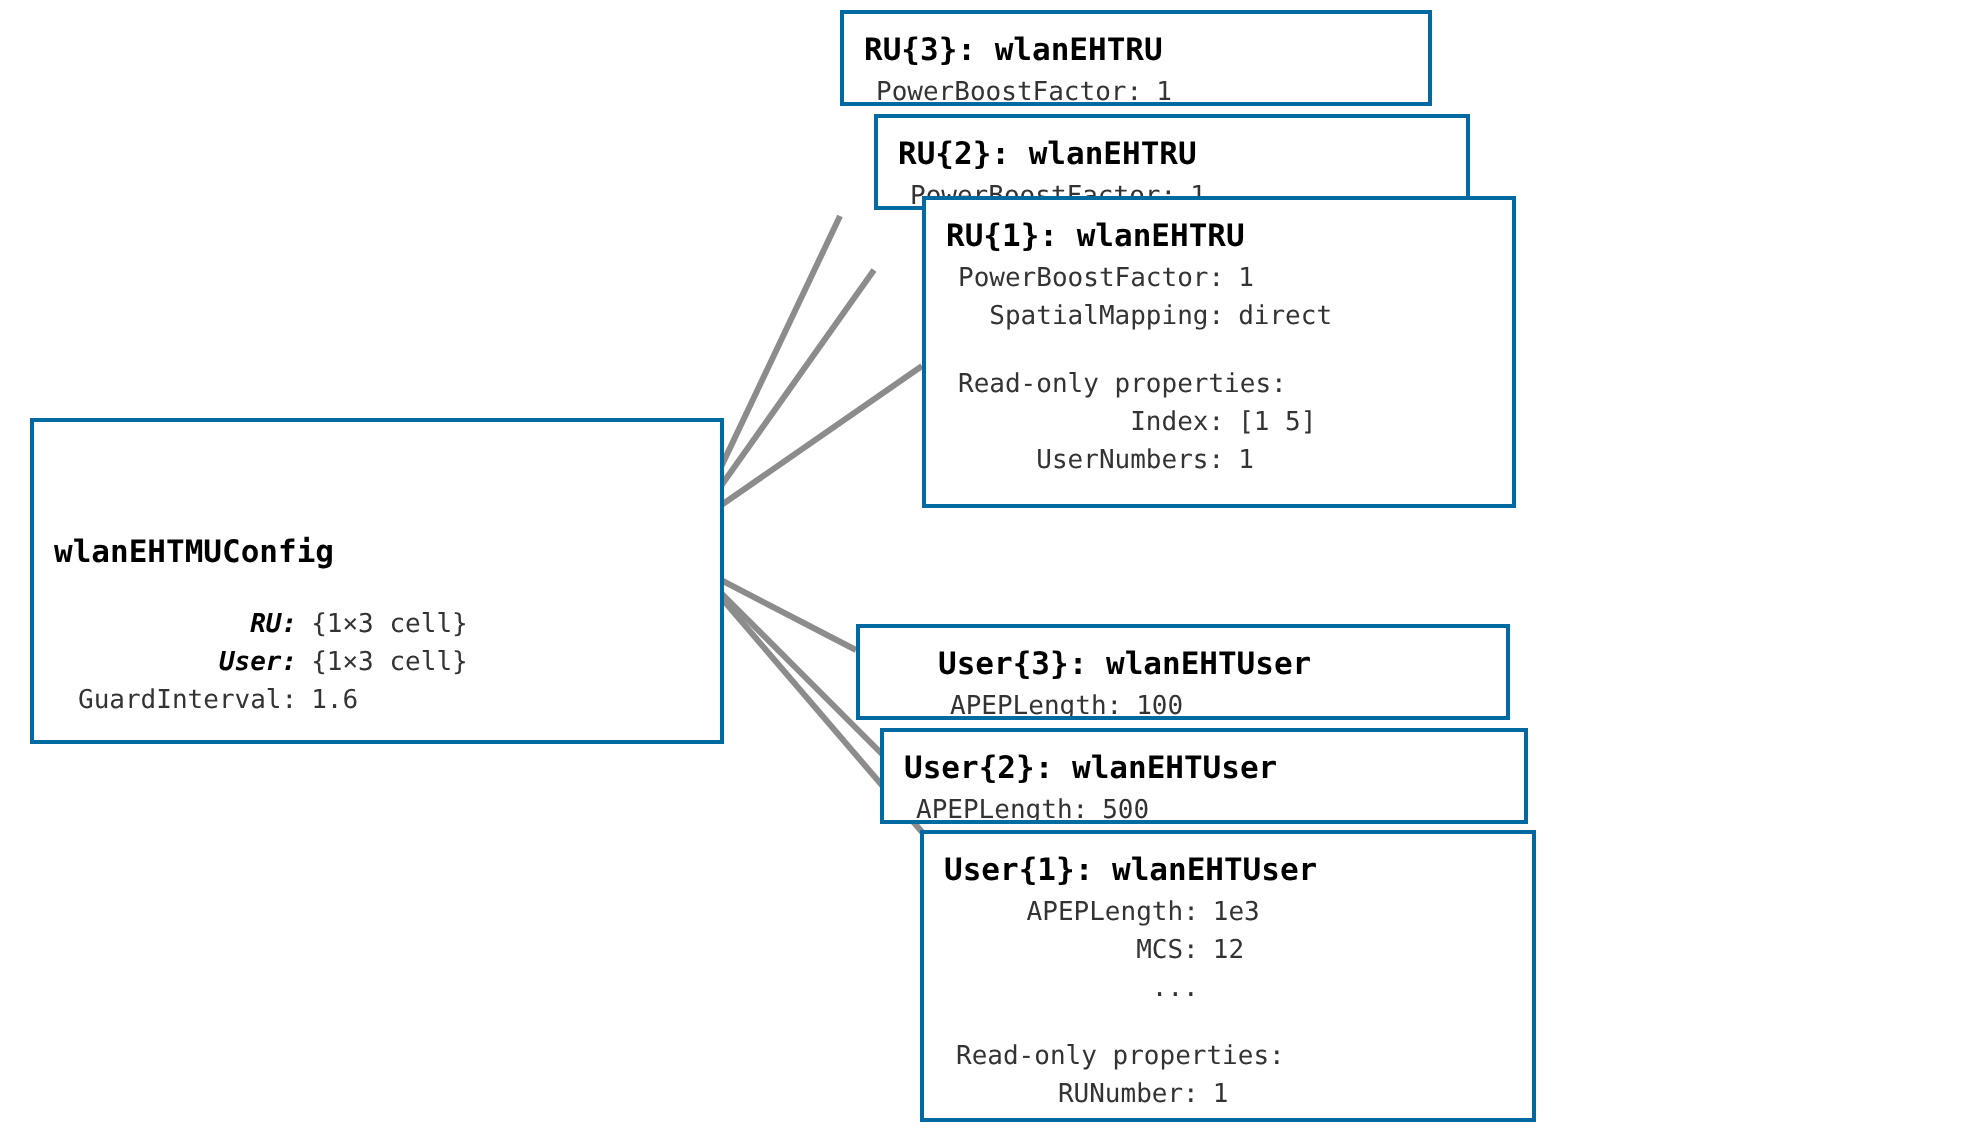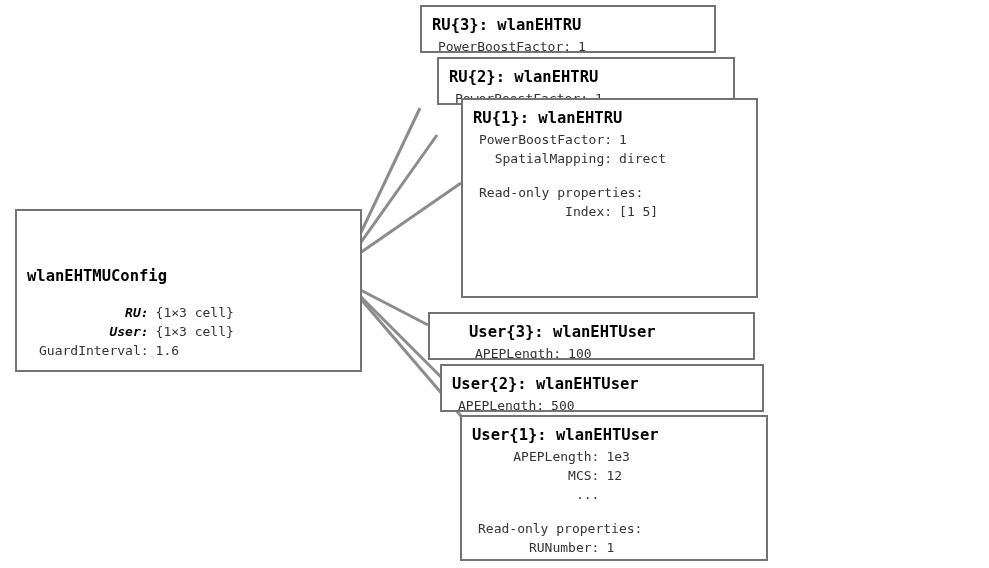--- a/index.html
+++ b/index.html
@@ -19,21 +19,21 @@
     position: absolute;
     left: 0;
     top: 0;
     width: 989px;
     height: 568px;
     pointer-events: none;
   }
   .obj-box {
     position: absolute;
     background: #ffffff;
-    border: 2px solid #737373;
+    border: 2px solid #0369a1;
     box-sizing: border-box;
     overflow: hidden;
   }
   .obj-title {
     font-family: "DejaVu Sans Mono", "Liberation Mono", monospace;
     font-weight: bold;
     font-size: 15.5px;
     color: #000000;
     white-space: pre;
     line-height: 22px;
@@ -139,21 +139,21 @@
         <tbody>
             <tr>
               <td class="pname">PowerBoostFactor:</td>
               <td class="pval">1</td>
             </tr>
           </tbody>
       </table>
     </div>
   </div>
 
-  <div class="obj-box" style="left:461px; top:98px; width:297px; height:200px;">
+  <div class="obj-box" style="left:461px; top:98px; width:297px; height:156px;">
     <div class="sub-inner">
       <div class="obj-title">RU{1}: wlanEHTRU</div>
       <table class="prop-table" style="margin-top:1px; margin-left:6px;">
         <tbody>
             <tr>
               <td class="pname">PowerBoostFactor:</td>
               <td class="pval">1</td>
             </tr>
             <tr>
               <td class="pname">SpatialMapping:</td>
@@ -162,20 +162,24 @@
             <tr class="spacer-row">
               <td colspan="2"> </td>
             </tr>
             <tr>
               <td colspan="2" class="section-label" style="text-align: left;">Read-only properties:</td>
             </tr>
             <tr>
               <td class="pname">Index:</td>
               <td class="pval">[1 5]</td>
             </tr>
+            <tr>
+              <td class="pname">UserNumbers:</td>
+              <td class="pval">1</td>
+            </tr>
           </tbody>
       </table>
     </div>
   </div>
 
   <div class="obj-box" style="left:428px; top:312px; width:327px; height:48px;padding-left:29px;">
     <div class="sub-inner">
       <div class="obj-title">User{3}: wlanEHTUser</div>
       <table class="prop-table" style="margin-top:1px; margin-left:6px;">
         <tbody>

